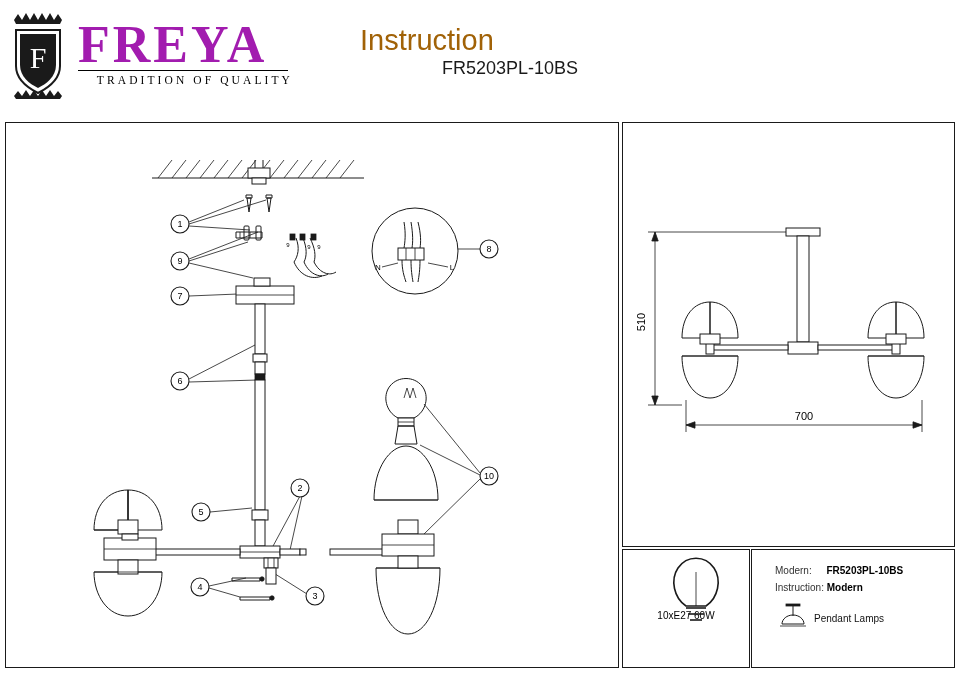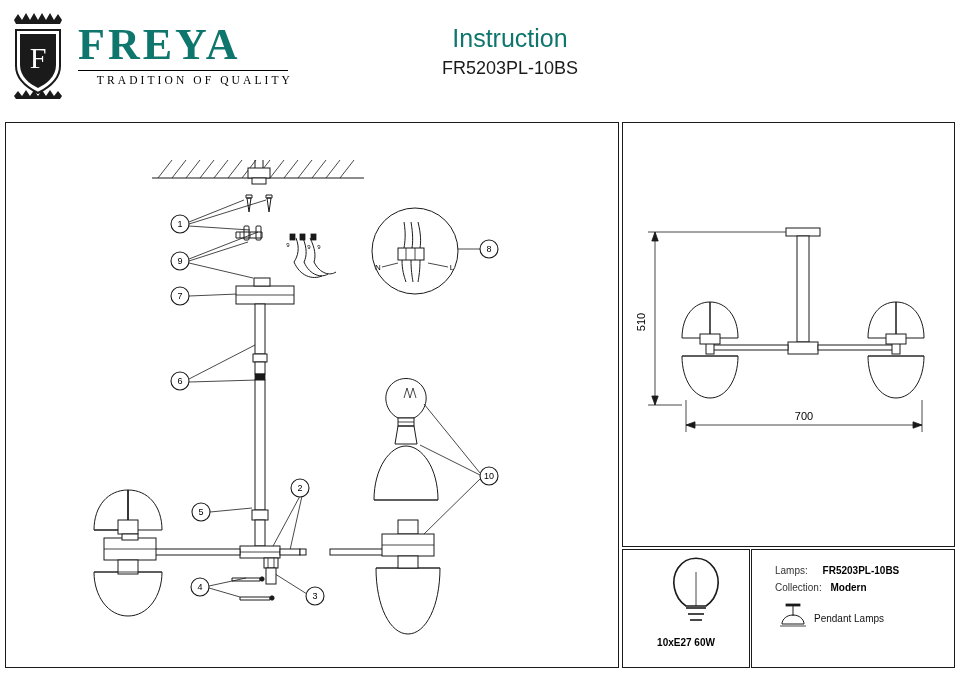--- a/index.html
+++ b/index.html
@@ -37,47 +37,47 @@
     height: 92px;
   }
   .brand-text {
     position: absolute;
     left: 78px;
     top: 22px;
     width: 215px;
   }
   .brand-name {
     font-family: "Liberation Serif", serif;
-    font-size: 44px;
+    font-size: 52px;
     font-weight: bold;
     letter-spacing: 3px;
     line-height: 46px;
-    color: #0f766e;
+    color: #a21caf;
   }
   .brand-rule {
     border-top: 1.5px solid #000;
     margin: 2px 0 3px 0;
     width: 210px;
   }
   .brand-tagline {
     font-family: "Liberation Serif", serif;
     font-size: 11.5px;
     letter-spacing: 3.1px;
     color: #000;
     text-align: right;
   }
   .doc-title {
     position: absolute;
     left: 360px;
     top: 24px;
     width: 300px;
-    text-align: center;
-    font-size: 25px;
+    text-align: left;
+    font-size: 29px;
     font-family: "Liberation Sans", sans-serif;
-    color: #0f766e;
+    color: #a16207;
   }
   .doc-model {
     position: absolute;
     left: 360px;
     top: 58px;
     width: 300px;
     text-align: center;
     font-size: 18px;
     color: #1a1a1a;
   }
@@ -102,25 +102,25 @@
   }
   .info-label { color: #333; }
   .info-value { font-weight: bold; color: #000; }
   #info-model { left: 775px; top: 565px; }
   #info-collection { left: 775px; top: 582px; }
   #info-type { left: 814px; top: 613px; font-size: 10px; font-weight: normal; }
 
   .bulb-caption {
     position: absolute;
     left: 622px;
-    top: 637px;
+    top: 610px;
     width: 128px;
     text-align: center;
     font-size: 10px;
-    font-weight: bold;
+    font-weight: normal;
   }
 
   
   svg.layer {
     position: absolute;
     left: 0; top: 0;
     width: 960px;
     height: 673px;
     pointer-events: none;
   }
@@ -172,26 +172,26 @@
     <div class="doc-title">Instruction</div>
     <div class="doc-model">FR5203PL-10BS</div>
   </div>
 
   <div class="frame" id="frame-main"></div>
   <div class="frame" id="frame-dims"></div>
   <div class="frame" id="frame-lamp"></div>
   <div class="frame" id="frame-info"></div>
 
   <div class="info-line" id="info-model">
-    <span class="info-label">Lamps:</span>
+    <span class="info-label">Modern:</span>
     <span class="info-value" style="margin-left:12px;">FR5203PL-10BS</span>
   </div>
   <div class="info-line" id="info-collection">
-    <span class="info-label">Collection:</span>
-    <span class="info-value" style="margin-left:6px;">Modern</span>
+    <span class="info-label">Instruction:</span>
+    <span class="info-value" style="">Modern</span>
   </div>
   <div class="info-line" id="info-type">Pendant Lamps</div>
 
   <div class="bulb-caption">10xE27 60W</div>
 
   <svg class="layer">
 
     <g>
       <line class="ln" x1="152" y1="178" x2="364" y2="178"></line>
       <line class="ln-thin" x1="158" y1="178" x2="172" y2="160"></line>

